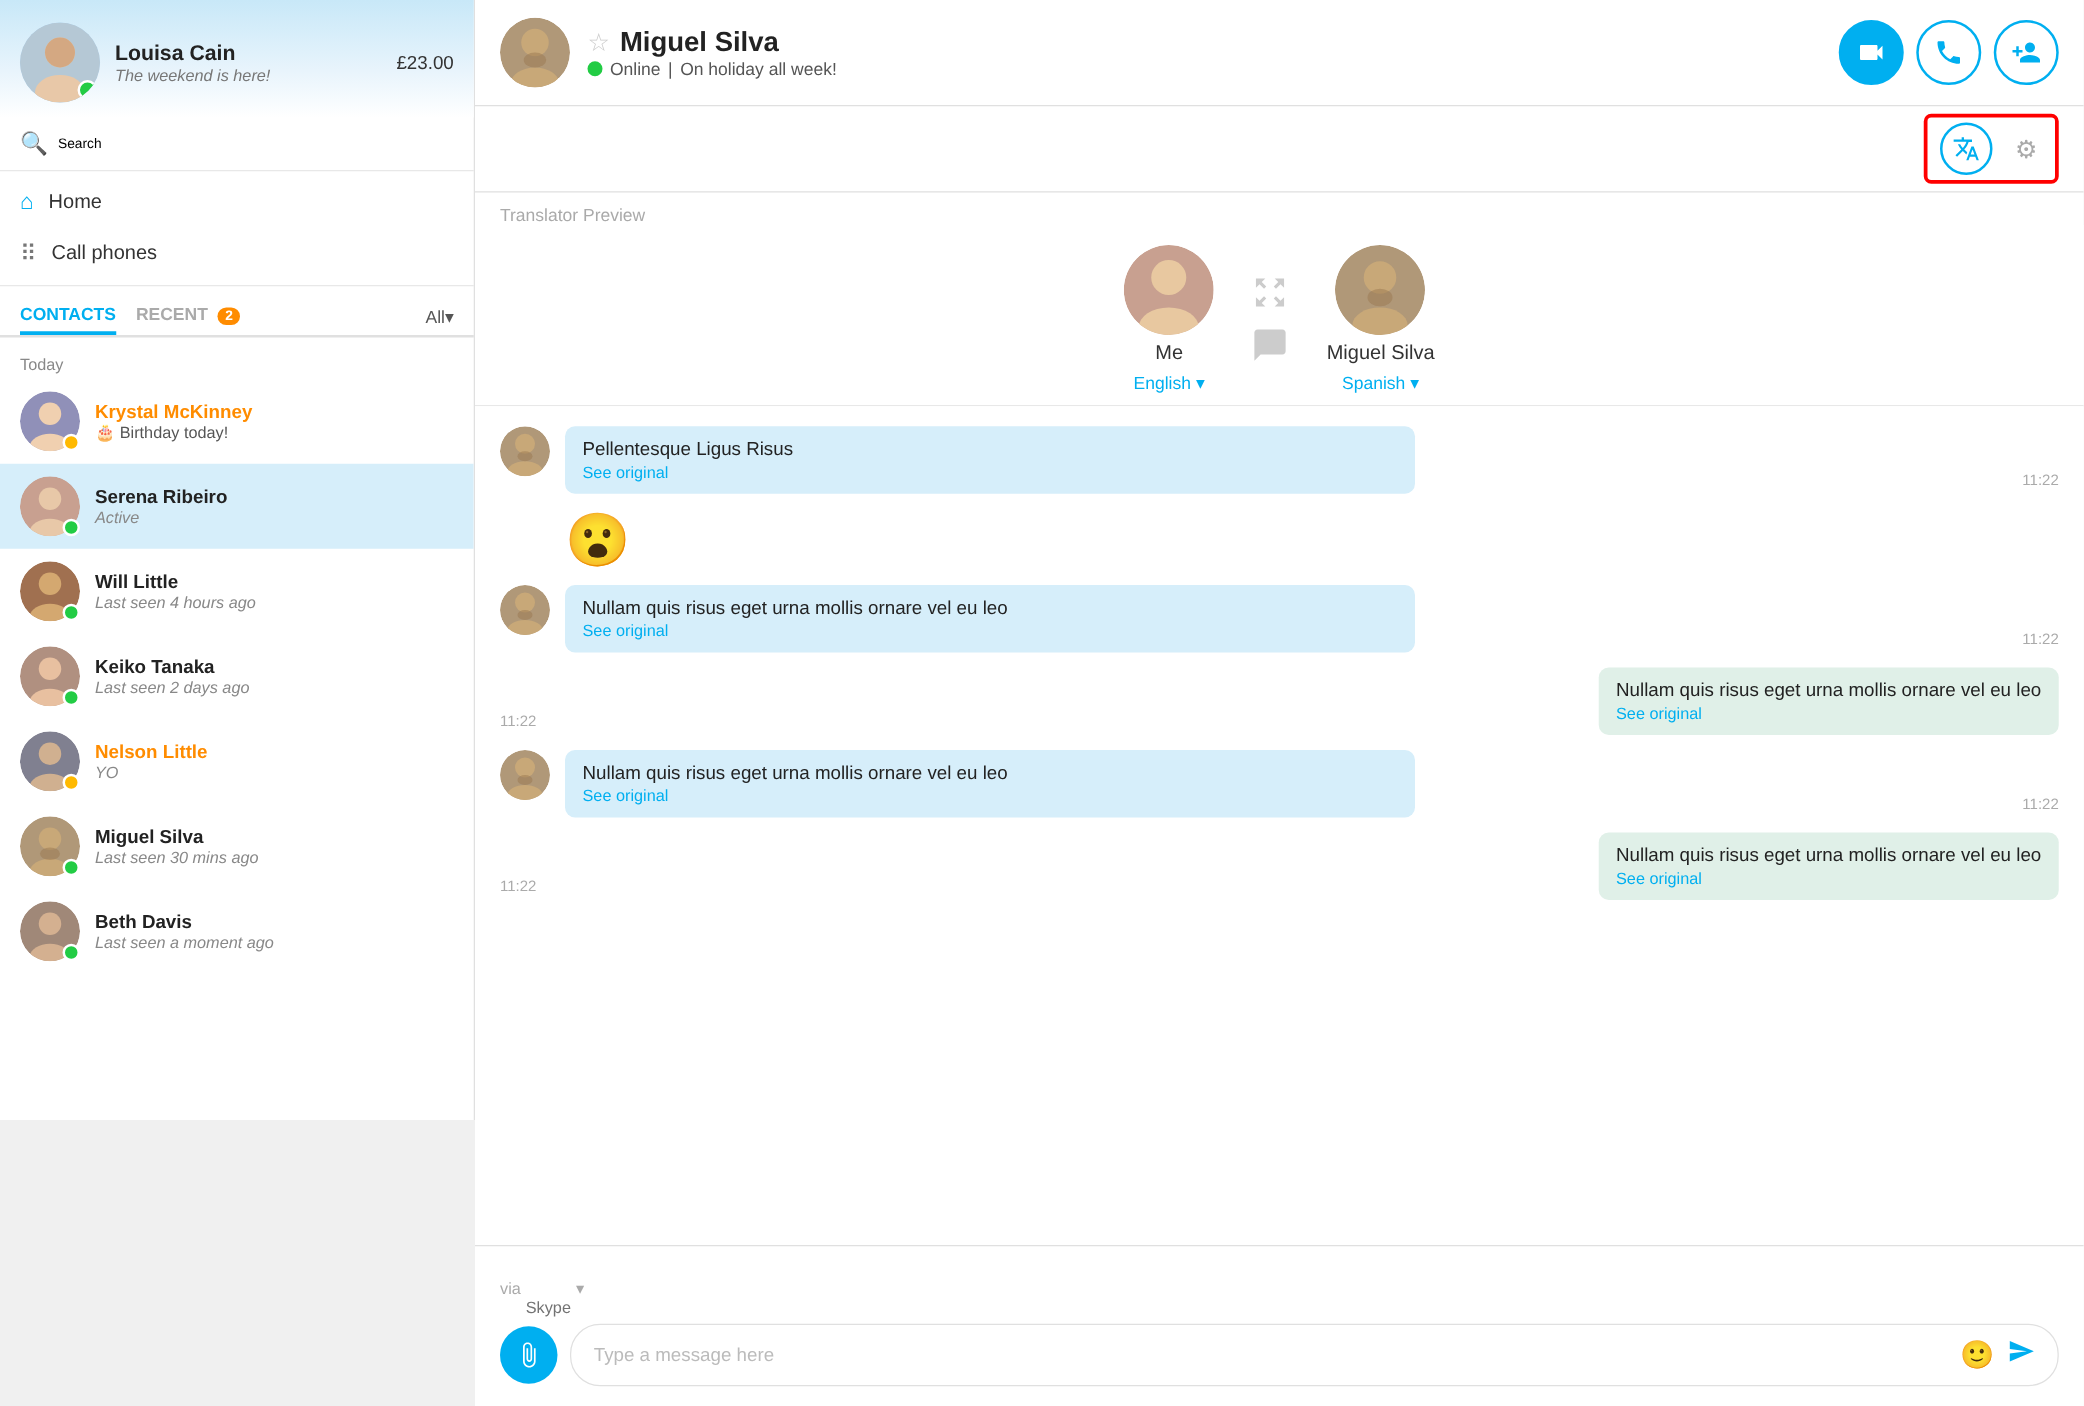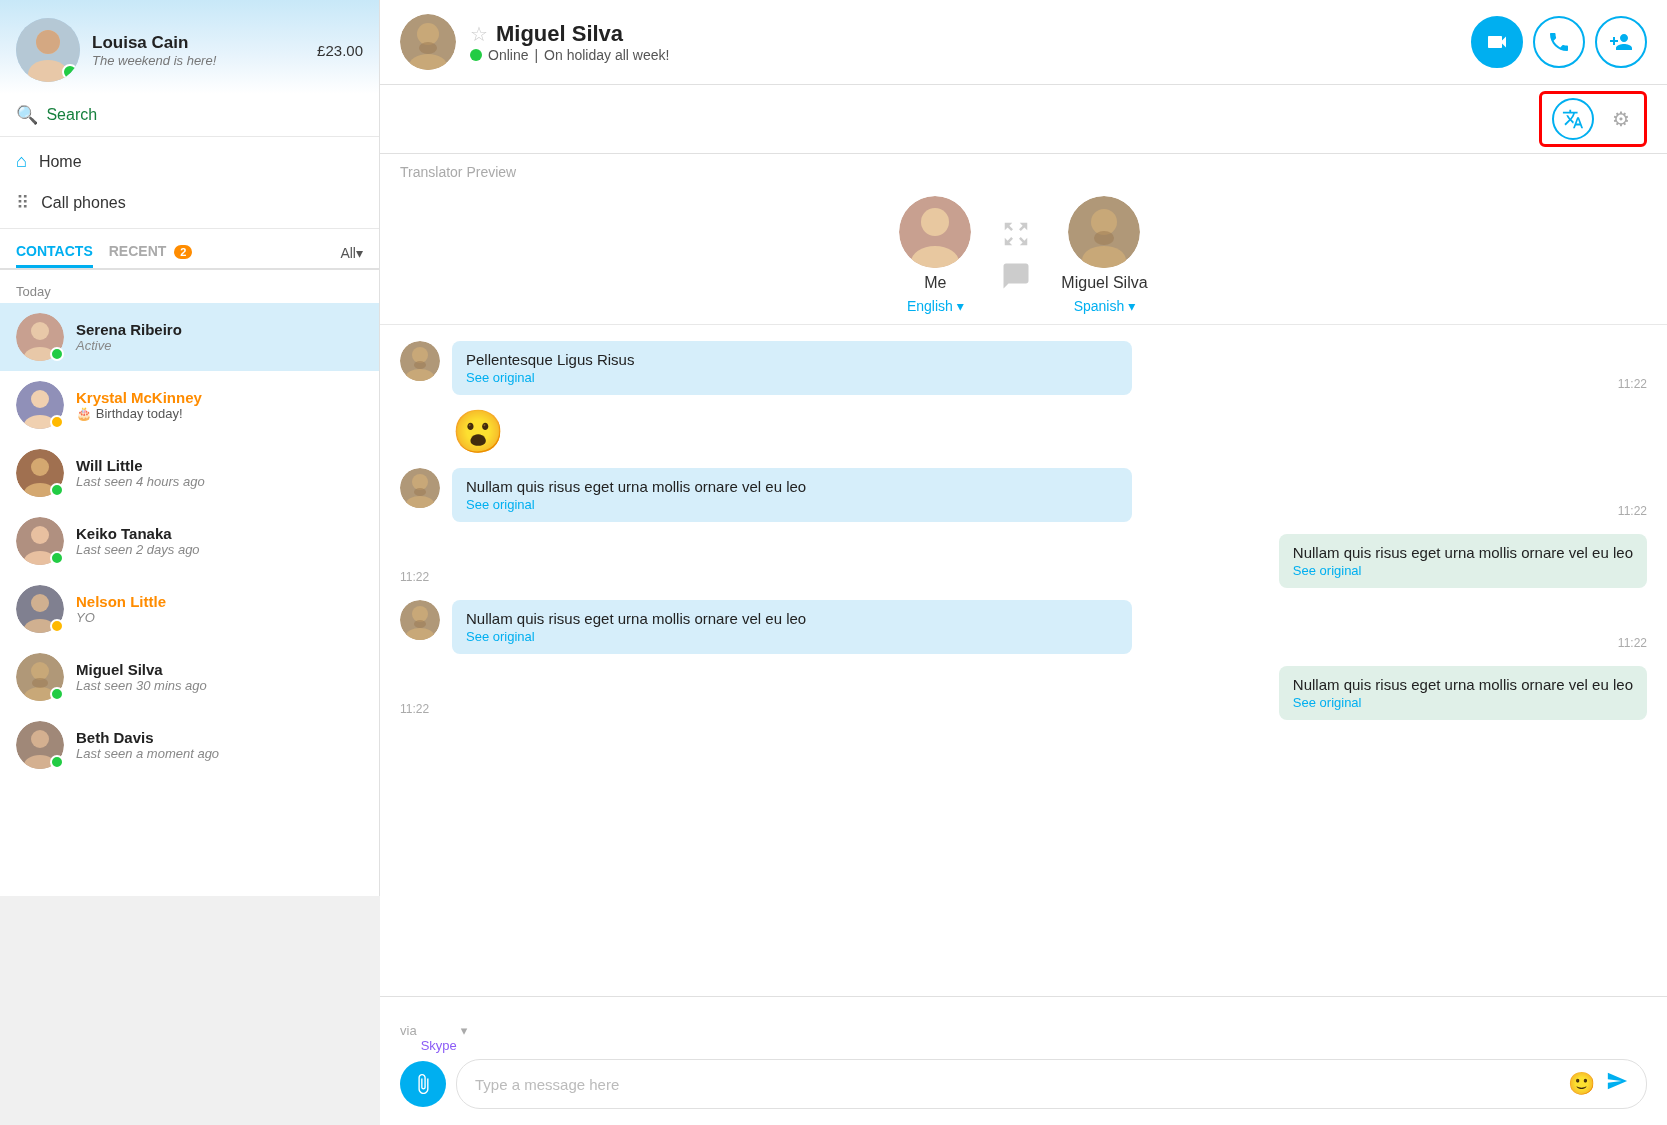--- a/index.html
+++ b/index.html
@@ -86,22 +86,22 @@
       border-bottom: 1px solid #e8e8e8;
     }
 
     .search-icon-wrap {
       color: #00aff0;
       font-size: 18px;
       margin-right: 8px;
     }
 
     .search-text {
-      font-size: 16px;
-      color: #15803d;
+      font-size: 11px;
+      color: #000000;
     }
 
     .sidebar-nav {
       padding: 4px 0;
       border-bottom: 1px solid #e8e8e8;
     }
 
     .nav-item {
       display: flex;
       align-items: center;
@@ -477,21 +477,21 @@
     .via-skype {
       font-size: 13px;
       color: #aaa;
       margin-bottom: 6px;
       display: flex;
       align-items: center;
       gap: 4px;
     }
 
     .via-skype-link {
-      color: #8b5cf6;
+      color: #737373;
       cursor: pointer;
       margin-top: 31px;
     }
 
     .input-row {
       display: flex;
       align-items: center;
       gap: 10px;
     }
 
@@ -591,51 +591,51 @@
       <span class="tab-recent-badge">2</span>
     </div>
     <div class="tab-all">
       <span>All</span> ▾
     </div>
   </div>
 
   <div class="contacts-list">
     <div class="contacts-section-label">Today</div>
 
+    <div class="contact-item">
+      <div class="contact-avatar">
+        <div class="contact-avatar-img">
+          <svg viewBox="0 0 48 48" xmlns="http://www.w3.org/2000/svg">
+            <circle cx="24" cy="24" r="24" fill="#9090b8"></circle>
+            <circle cx="24" cy="18" r="9" fill="#f0d0b0"></circle>
+            <ellipse cx="24" cy="44" rx="16" ry="10" fill="#f0d0b0"></ellipse>
+          </svg>
+        </div>
+        <div class="contact-status-dot status-yellow"></div>
+      </div>
+      <div class="contact-info">
+        <div class="contact-name orange">Krystal McKinney</div>
+        <div class="contact-sub birthday">🎂 Birthday today!</div>
+      </div>
+    </div>
+
     <div class="contact-item active">
       <div class="contact-avatar">
         <div class="contact-avatar-img">
           <svg viewBox="0 0 48 48" xmlns="http://www.w3.org/2000/svg">
             <circle cx="24" cy="24" r="24" fill="#c8a090"></circle>
             <circle cx="24" cy="18" r="9" fill="#e8c8a8"></circle>
             <ellipse cx="24" cy="44" rx="16" ry="10" fill="#e8c8a8"></ellipse>
           </svg>
         </div>
         <div class="contact-status-dot status-green"></div>
       </div>
       <div class="contact-info">
         <div class="contact-name">Serena Ribeiro</div>
         <div class="contact-sub">Active</div>
-      </div>
-    </div>
-
-    <div class="contact-item">
-      <div class="contact-avatar">
-        <div class="contact-avatar-img">
-          <svg viewBox="0 0 48 48" xmlns="http://www.w3.org/2000/svg">
-            <circle cx="24" cy="24" r="24" fill="#9090b8"></circle>
-            <circle cx="24" cy="18" r="9" fill="#f0d0b0"></circle>
-            <ellipse cx="24" cy="44" rx="16" ry="10" fill="#f0d0b0"></ellipse>
-          </svg>
-        </div>
-        <div class="contact-status-dot status-yellow"></div>
-      </div>
-      <div class="contact-info">
-        <div class="contact-name orange">Krystal McKinney</div>
-        <div class="contact-sub birthday">🎂 Birthday today!</div>
       </div>
     </div>
 
     <div class="contact-item">
       <div class="contact-avatar">
         <div class="contact-avatar-img">
           <svg viewBox="0 0 48 48" xmlns="http://www.w3.org/2000/svg">
             <circle cx="24" cy="24" r="24" fill="#a07050"></circle>
             <circle cx="24" cy="18" r="9" fill="#d4a870"></circle>
             <ellipse cx="24" cy="44" rx="16" ry="10" fill="#d4a870"></ellipse>

